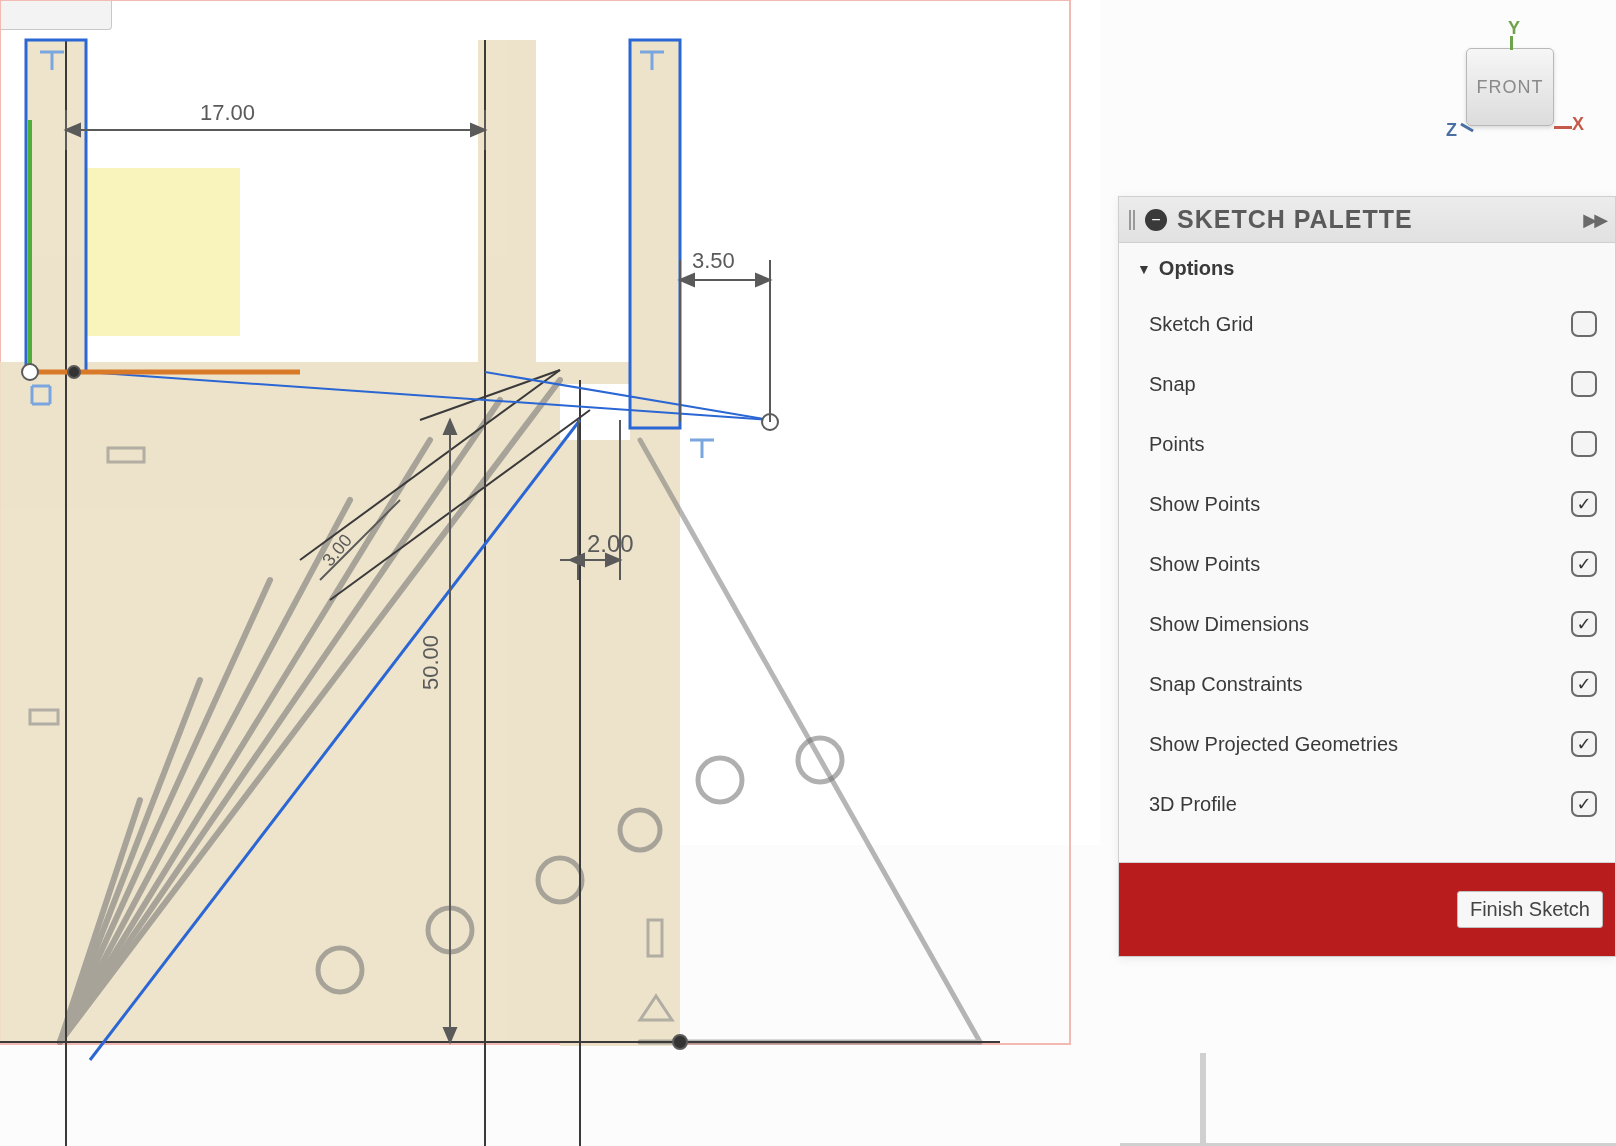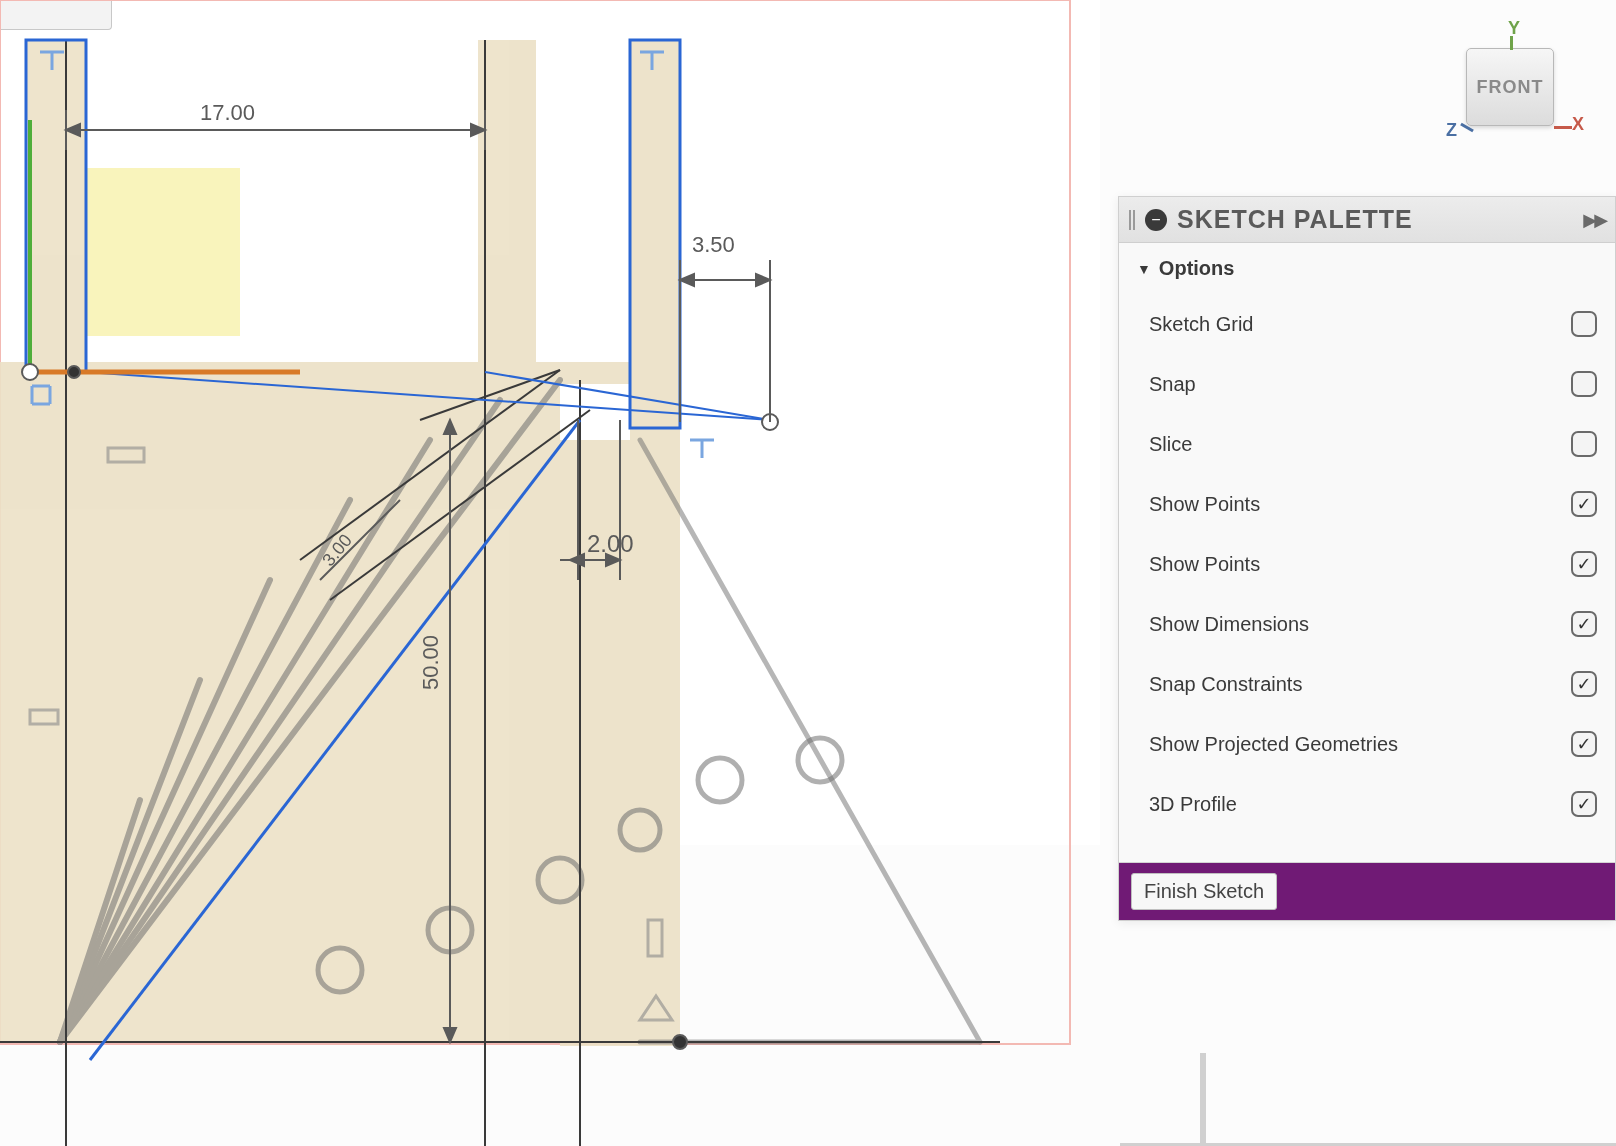--- a/index.html
+++ b/index.html
@@ -11,21 +11,21 @@
   .canvas svg { position: absolute; left: 0; top: 0; }
 
   
   .tab-frag { position:absolute; left:0; top:0; width:112px; height:30px; background:#f3f3f3; border:1px solid #c8c8c8; border-top:none; border-left:none; border-bottom-right-radius:4px; }
 
   
   .dim { position:absolute; font-size:22px; color:#5a5a5a; font-family: Arial, sans-serif; }
 
   
   .viewcube-wrap { position:absolute; right:40px; top:18px; width:160px; height:140px; pointer-events:none; }
-  .viewcube { position:absolute; left:50px; top:30px; width:88px; height:78px; background:linear-gradient(#f6f6f6,#dcdcdc); border:1px solid #b8b8b8; border-radius:5px; display:flex; align-items:center; justify-content:center; color:#8a8a8a; font-weight:700; font-size:18px; letter-spacing:1px; box-shadow:0 2px 4px rgba(0,0,0,.15); pointer-events:auto; }
+  .viewcube { position:absolute; left:50px; top:30px; width:88px; height:78px; background:linear-gradient(#f6f6f6,#dcdcdc); border:1px solid #b8b8b8; border-radius:5px; display:flex; align-items:center; justify-content:center; color:#8a8a8a; font-weight:400; font-size:18px; letter-spacing:1px; box-shadow:0 2px 4px rgba(0,0,0,.15); pointer-events:auto; }
   .axis { position:absolute; font-size:18px; font-weight:600; }
   .axis-y { color:#6fa34a; left:92px; top:0; }
   .axis-x { color:#c65a4a; left:156px; top:96px; }
   .axis-z { color:#4a6fa3; left:30px; top:102px; }
   .axis-line { position:absolute; background:currentColor; }
 
   
   .palette { position:absolute; right:0; top:196px; width:498px; background:#f9f9f9; border:1px solid #cfcfcf; box-shadow:0 2px 10px rgba(0,0,0,.07); }
   .palette-header { display:flex; align-items:center; height:46px; background:linear-gradient(#ececec,#e1e1e1); border-bottom:1px solid #cfcfcf; padding:0 10px; gap:10px; }
   .grip { display:flex; gap:2px; }
@@ -38,21 +38,21 @@
   .tri { font-size:14px; }
 
   .opt-list { padding:4px 18px 28px 30px; }
   .opt-row { display:flex; align-items:center; justify-content:space-between; height:60px; }
   .opt-label { color:#3a3a3a; font-size:20px; }
   .chk { width:26px; height:26px; border:2px solid #6a6a6a; border-radius:7px; background:#f4f4f4; display:flex; align-items:center; justify-content:center; font-size:18px; color:#333; }
   .chk.unchecked { color:transparent; }
 
   .icon-slot { width:34px; height:26px; display:flex; align-items:center; justify-content:center; }
 
-  .palette-footer { border-top:1px solid #d4d4d4; background:#701a75; padding:10px 12px; display:flex; justify-content:flex-start; }
+  .palette-footer { border-top:1px solid #d4d4d4; background:#b91c1c; padding:28px 12px; display:flex; justify-content:flex-end; }
   .finish-btn { background:#f7f7f7; border:1px solid #bfbfbf; border-radius:3px; padding:6px 12px; font-size:20px; color:#444; cursor:pointer; }
 
   
   .foot-line { position:absolute; left:1120px; right:0; bottom:0; height:3px; background:#d0d0d0; }
   .foot-stub { position:absolute; right:410px; bottom:3px; width:6px; height:90px; background:#d0d0d0; }
 </style>
 </head>
 <body>
 
 <div class="stage">
@@ -170,21 +170,21 @@
         <polygon points="450,420 444,434 456,434" fill="#5a5a5a"></polygon>
         <polygon points="450,1042 444,1028 456,1028" fill="#5a5a5a"></polygon>
       </g>
 
       <g stroke="#5a5a5a" stroke-width="2">
         <line x1="320" y1="580" x2="400" y2="500"></line>
       </g>
     </svg>
 
     <div class="dim" style="left:200px; top:100px">17.00</div>
-    <div class="dim" style="left:692px; top:232px">3.50</div>
+    <div class="dim" style="left:692px; top:248px">3.50</div>
     <div class="dim" style="left:587px; top:530px; font-size:24px">2.00</div>
     <div class="dim" style="left:418px; top:690px; transform:rotate(-90deg); transform-origin:left top;">50.00</div>
     <div class="dim" style="left:320px; top:540px; transform:rotate(-50deg); font-size:18px">3.00</div>
   </div>
 
   <div class="viewcube-wrap">
     <div class="viewcube">FRONT</div>
     <span class="axis axis-y">Y</span>
     <span class="axis axis-x">X</span>
     <span class="axis axis-z">Z</span>
@@ -212,21 +212,21 @@
     <div class="opt-list">
       <div class="opt-row">
         <span class="opt-label">Sketch Grid</span>
         <span class="chk unchecked">✓</span>
       </div>
       <div class="opt-row">
         <span class="opt-label">Snap</span>
         <span class="chk unchecked">✓</span>
       </div>
       <div class="opt-row">
-        <span class="opt-label">Slice</span>
+        <span class="opt-label">Points</span>
         <span class="chk unchecked">✓</span>
       </div>
       <div class="opt-row">
         <span class="opt-label">Show Points</span>
         <span class="chk">✓</span>
       </div>
       <div class="opt-row">
         <span class="opt-label">Show Points</span>
         <span class="chk">✓</span>
       </div>

